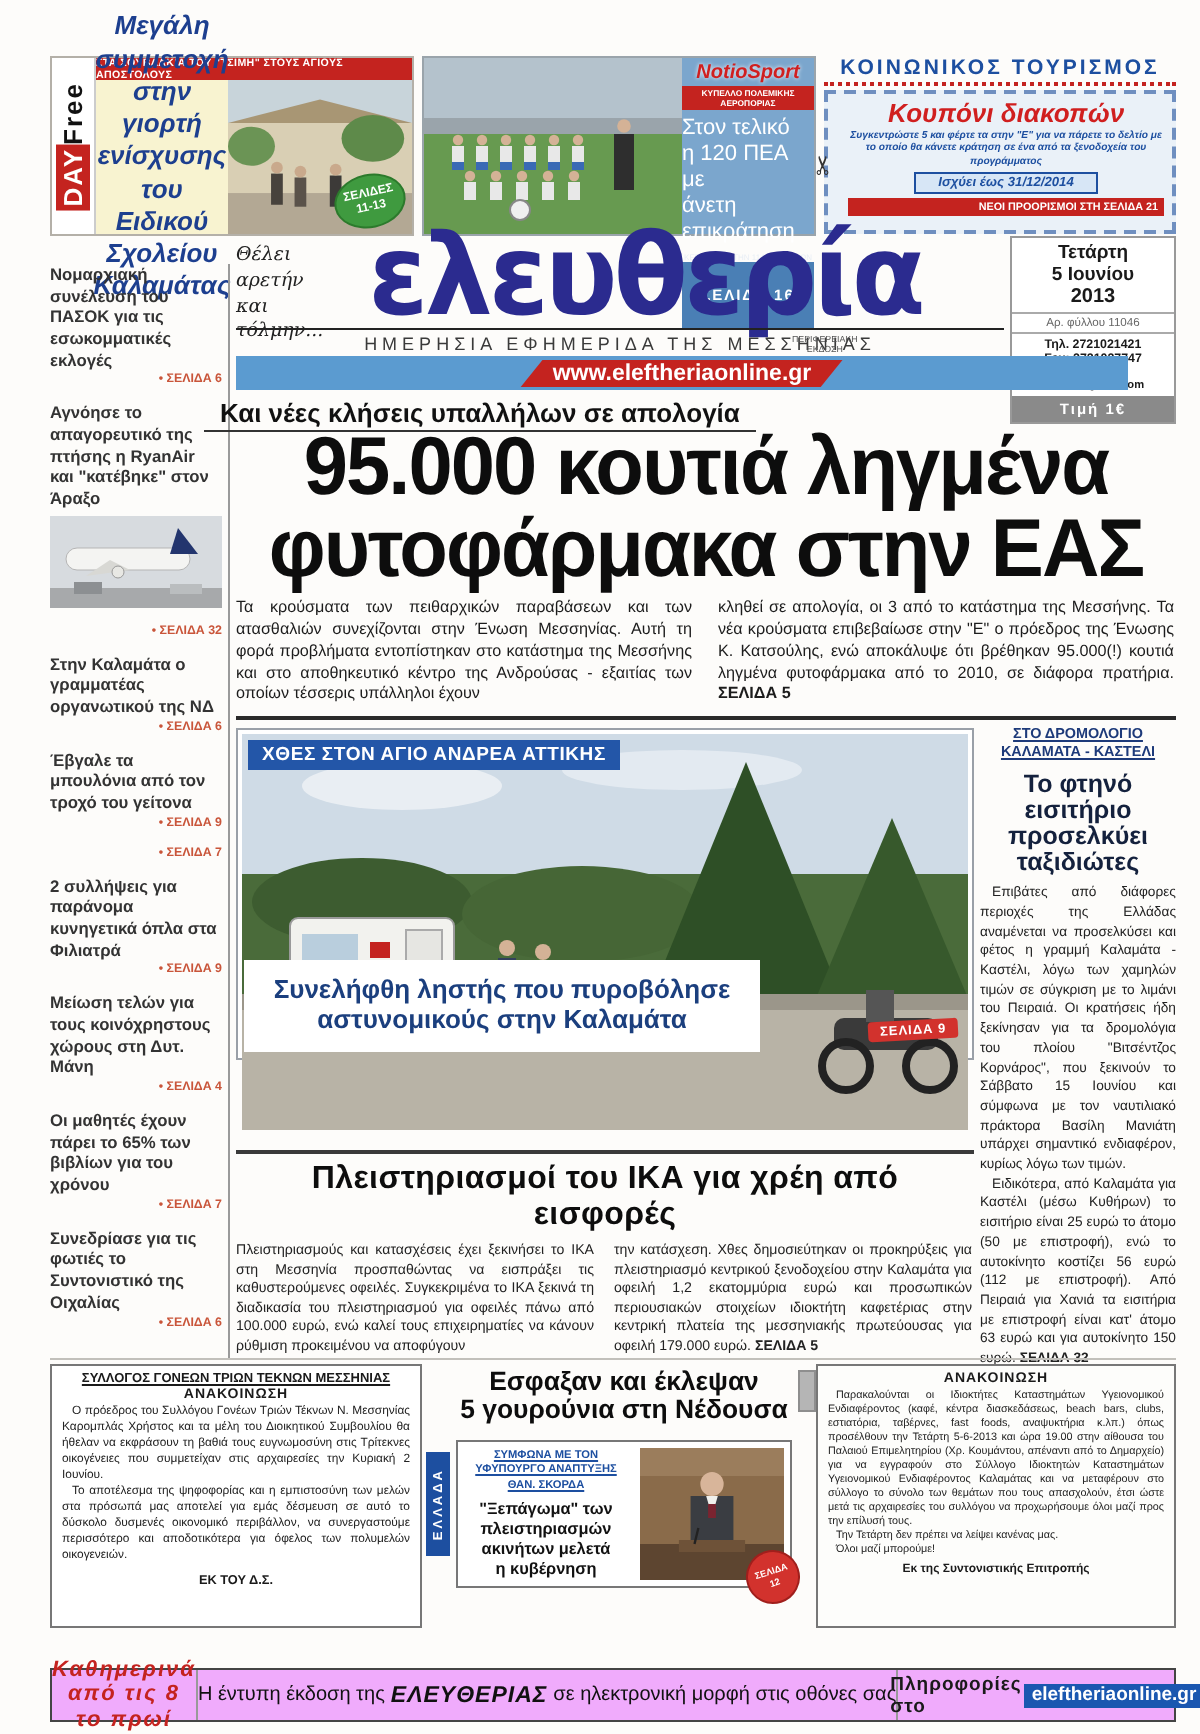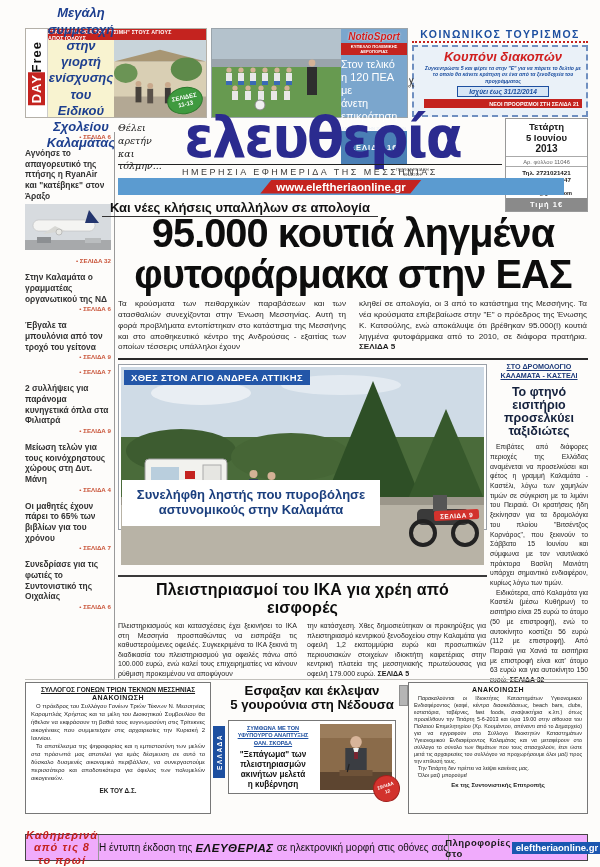--- a/index.html
+++ b/index.html
@@ -253,20 +253,21 @@
   <div class="abs subtitle-row">ΗΜΕΡΗΣΙΑ ΕΦΗΜΕΡΙΔΑ ΤΗΣ ΜΕΣΣΗΝΙΑΣ</div>
   <div class="abs edition pre">ΠΕΡΙΦΕΡΕΙΑΚΗ
 ΕΚΔΟΣΗ</div>
   <div class="abs bluebar">
     <span class="url-ribbon">www.eleftheriaonline.gr</span>
   </div>
 
   <div class="abs vline"></div>
   <div class="abs sidebar">
     <div class="sb-item">
+      <div class="sb-text">Νομαρχιακή συνέλευση του ΠΑΣΟΚ για τις εσωκομματικές εκλογές</div>
       <div class="sb-page">• ΣΕΛΙΔΑ 6</div>
     </div>
     <div class="sb-item">
       <div class="sb-text">Αγνόησε το απαγορευτικό της πτήσης η RyanAir και "κατέβηκε" στον Άραξο</div>
       <div class="sb-photo">
         <svg width="86" height="46" viewBox="0 0 86 46" preserveAspectRatio="none">
           <rect width="86" height="46" fill="#d7dbdf"></rect>
           <rect y="36" width="86" height="10" fill="#a7a9ab"></rect>
           <rect x="8" y="16" width="62" height="11" rx="5.5" fill="#f4f4f2" stroke="#b5b5b5" stroke-width="0.5"></rect>
           <polygon points="64,6 74,19 60,19" fill="#23356e"></polygon>

